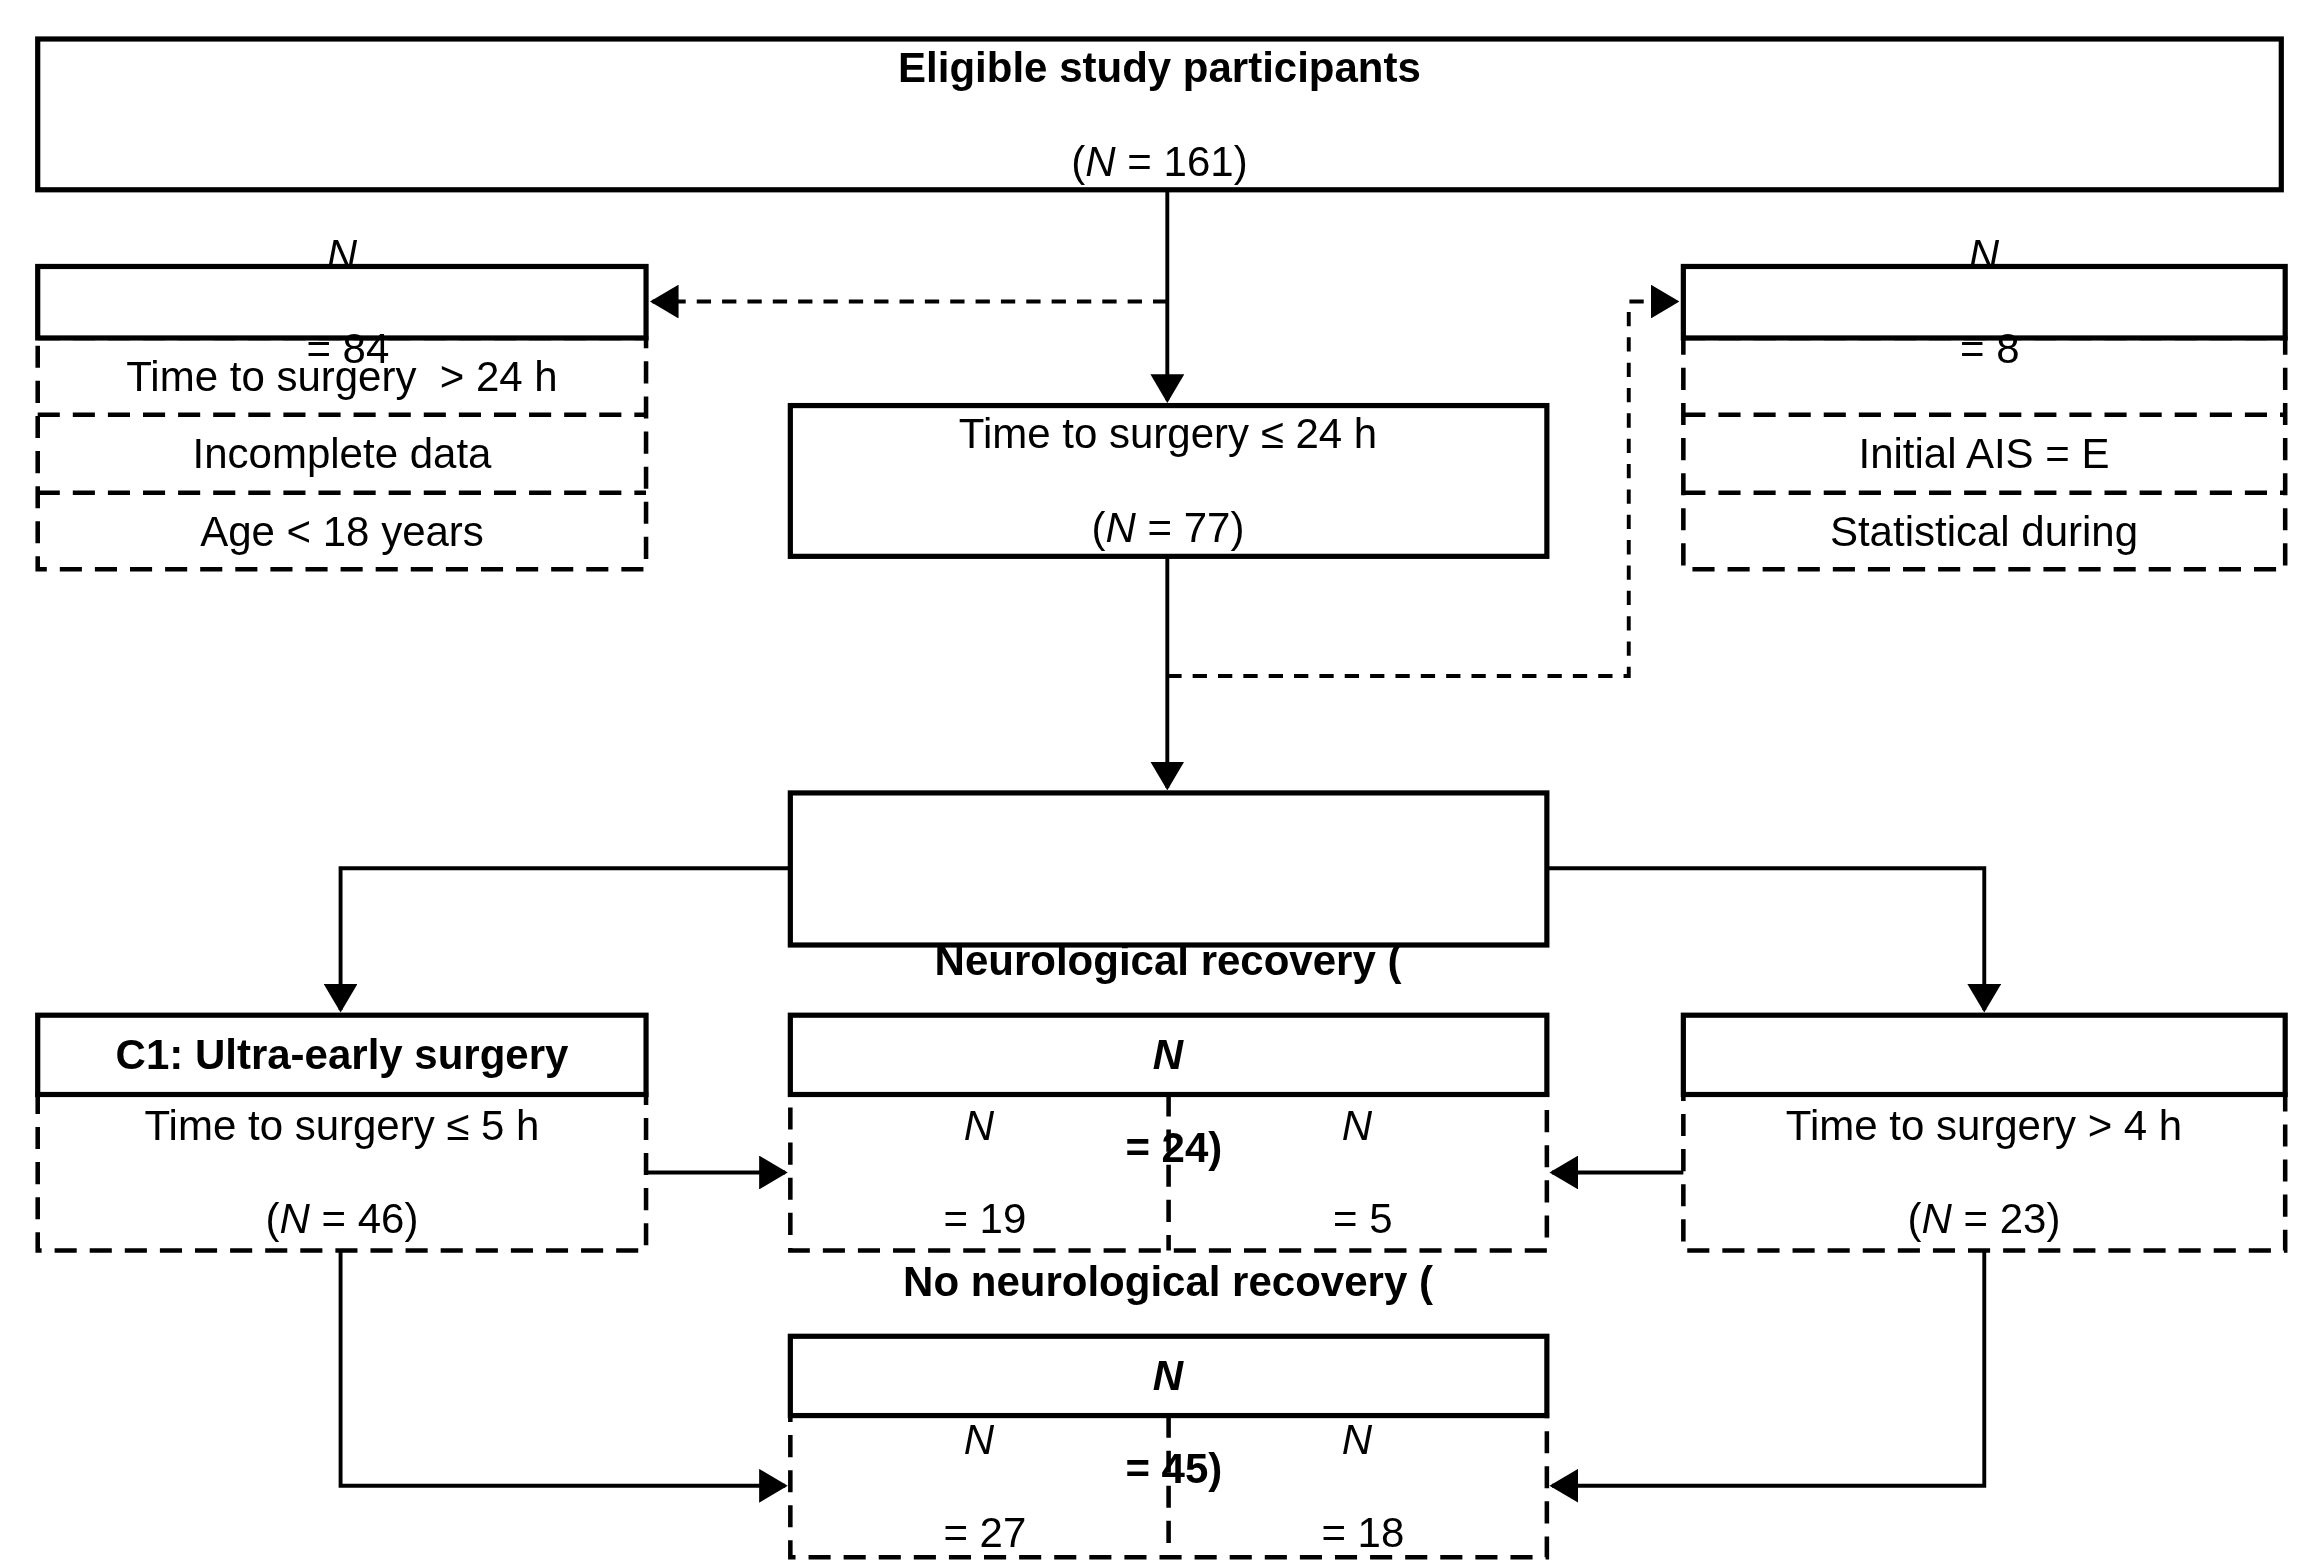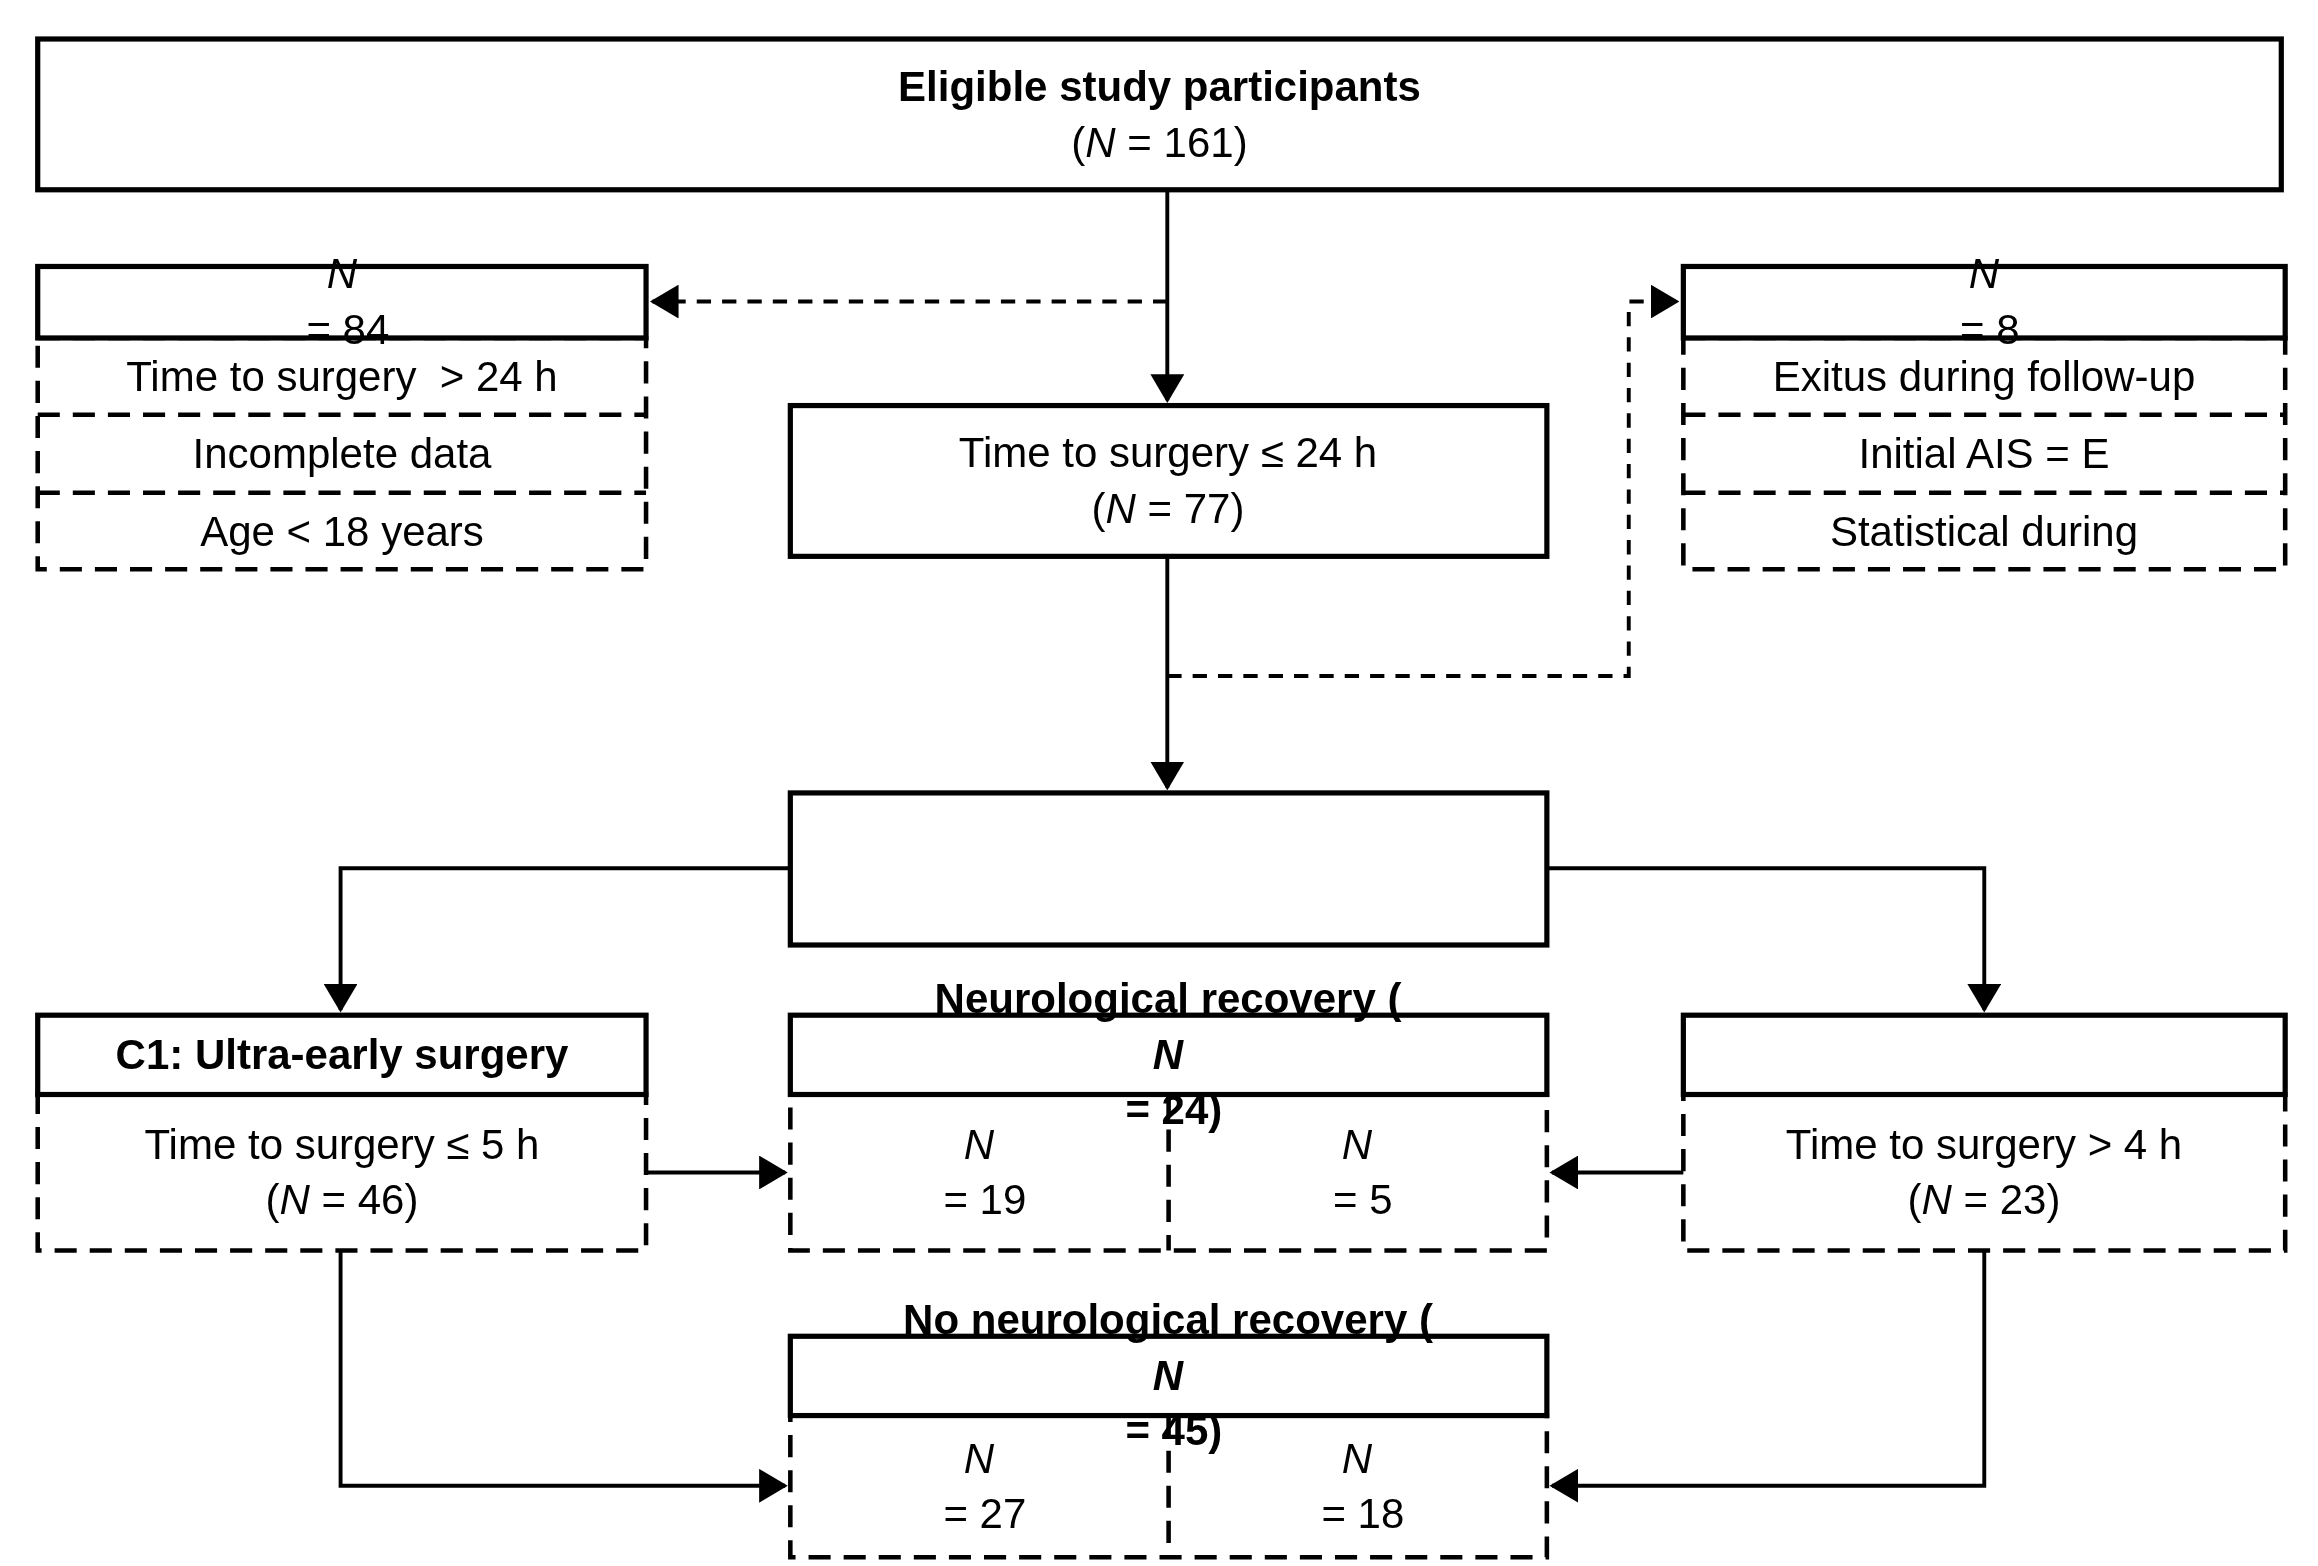--- a/index.html
+++ b/index.html
@@ -16,20 +16,21 @@
     position: absolute;
     display: flex;
     flex-direction: column;
     justify-content: center;
     align-items: center;
     text-align: center;
     font-size: 42px;
     line-height: 1.32;
     color: #000000;
     white-space: pre-wrap;
+    gap: 38px;
   }
   .bold { font-weight: bold; }
   .line { display: block; }
   i { font-style: italic; }
 </style>
 </head>
 <body>
 
 <div class="canvas">
 
@@ -90,21 +91,20 @@
     <span class="line bold">Eligible study participants</span>
     <span class="line">(<i>N</i> = 161)</span>
   </div>
 
   <div class="box" style="left:38px;top:266px;width:608px;height:71px"><i>N</i> = 84</div>
   <div class="box" style="left:38px;top:338px;width:608px;height:77px">Time to surgery  &gt; 24 h</div>
   <div class="box" style="left:38px;top:415px;width:608px;height:78px">Incomplete data</div>
   <div class="box" style="left:38px;top:493px;width:608px;height:77px">Age &lt; 18 years</div>
 
   <div class="box" style="left:1683px;top:266px;width:602px;height:71px"><i>N</i> = 8</div>
-  <div class="box" style="left:1683px;top:338px;width:602px;height:77px">Exitus during follow-up</div>
   <div class="box" style="left:1683px;top:415px;width:602px;height:78px">Initial AIS = E</div>
   <div class="box" style="left:1683px;top:493px;width:602px;height:77px">Statistical during</div>
 
   <div class="box" style="left:790px;top:405px;width:756px;height:151px">
     <span class="line">Time to surgery ≤ 24 h</span>
     <span class="line">(<i>N</i> = 77)</span>
   </div>
 
 
   <div class="box bold" style="left:38px;top:1015px;width:608px;height:79px">C1: Ultra-early surgery</div>

